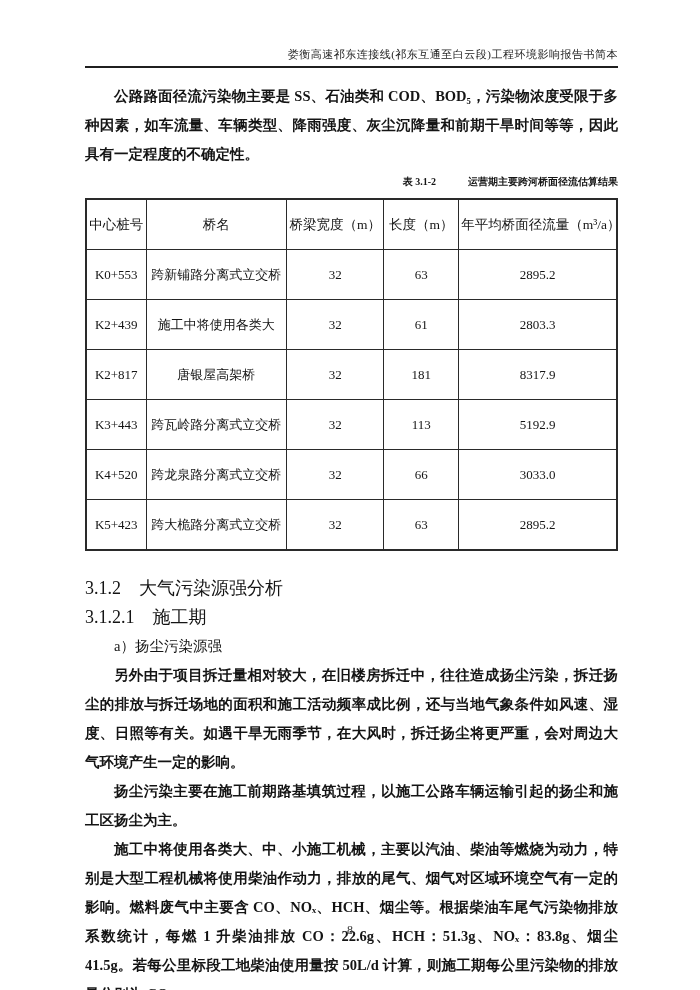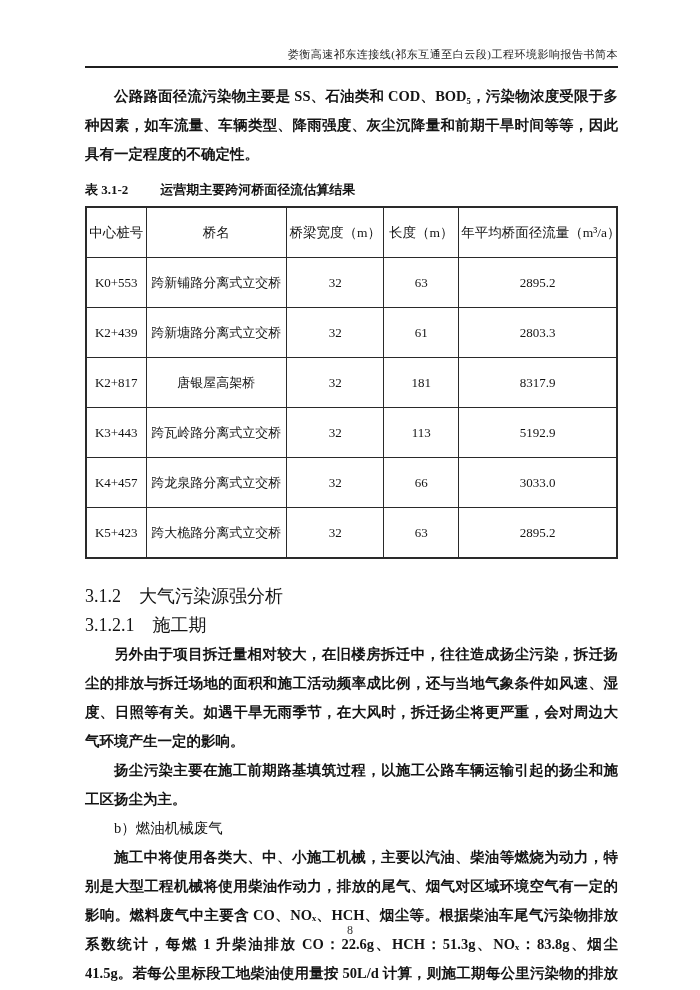--- a/index.html
+++ b/index.html
@@ -40,24 +40,24 @@
   p.para { margin: 0; text-indent: 2em; font-weight: bold; }
   p.item { margin: 0; text-indent: 2em; }
   .sec-heading {
     margin: 0;
     font-size: 18px;
     font-weight: normal;
     line-height: 29px;
     text-align: left;
   }
   .caption {
-    margin: 8px 0 3px 0;
-    text-align: left;
+    margin: 0 0 3px 0;
+    text-align: right;
     font-weight: bold;
-    font-size: 13px;
+    font-size: 10px;
     line-height: 26px;
   }
   .cap-label { margin-right: 32px; }
   table.data-table {
     width: 100%;
     border-collapse: collapse;
     table-layout: fixed;
     font-size: 13px;
     line-height: 15px;
     margin: 0 0 0 0;
@@ -122,65 +122,65 @@
       <tbody>
         <tr>
           <td>K0+553</td>
           <td>跨新铺路分离式立交桥</td>
           <td>32</td>
           <td>63</td>
           <td>2895.2</td>
         </tr>
         <tr>
           <td>K2+439</td>
-          <td>跨新塘路分离式立交桥</td>
+          <td>施工中将使用各类大</td>
           <td>32</td>
           <td>61</td>
           <td>2803.3</td>
         </tr>
         <tr>
           <td>K2+817</td>
           <td>唐银屋高架桥</td>
           <td>32</td>
           <td>181</td>
           <td>8317.9</td>
         </tr>
         <tr>
           <td>K3+443</td>
           <td>跨瓦岭路分离式立交桥</td>
           <td>32</td>
           <td>113</td>
           <td>5192.9</td>
         </tr>
         <tr>
-          <td>K4+457</td>
+          <td>K4+520</td>
           <td>跨龙泉路分离式立交桥</td>
           <td>32</td>
           <td>66</td>
           <td>3033.0</td>
         </tr>
         <tr>
           <td>K5+423</td>
           <td>跨大桅路分离式立交桥</td>
           <td>32</td>
           <td>63</td>
           <td>2895.2</td>
         </tr>
       </tbody>
     </table>
 
     <div class="gap-after-table"></div>
 
     <h3 class="sec-heading">3.1.2　大气污染源强分析</h3>
     <h4 class="sec-heading">3.1.2.1　施工期</h4>
+    <p class="item">a）扬尘污染源强</p>
 
     <p class="para">另外由于项目拆迁量相对较大，在旧楼房拆迁中，往往造成扬尘污染，拆迁扬尘的排放与拆迁场地的面积和施工活动频率成比例，还与当地气象条件如风速、湿度、日照等有关。如遇干旱无雨季节，在大风时，拆迁扬尘将更严重，会对周边大气环境产生一定的影响。</p>
     <p class="para">扬尘污染主要在施工前期路基填筑过程，以施工公路车辆运输引起的扬尘和施工区扬尘为主。</p>
 
-    <p class="item">b）燃油机械废气</p>
 
     <p class="para">施工中将使用各类大、中、小施工机械，主要以汽油、柴油等燃烧为动力，特别是大型工程机械将使用柴油作动力，排放的尾气、烟气对区域环境空气有一定的影响。燃料废气中主要含 CO、NOₓ、HCH、烟尘等。根据柴油车尾气污染物排放系数统计，每燃 1 升柴油排放 CO：22.6g、HCH：51.3g、NOₓ：83.8g、烟尘 41.5g。若每公里标段工地柴油使用量按 50L/d 计算，则施工期每公里污染物的排放量分别为 CO：</p>
 
   </div>
 
   <div class="footer">8</div>
 
 </div>
 
 </body></html>

